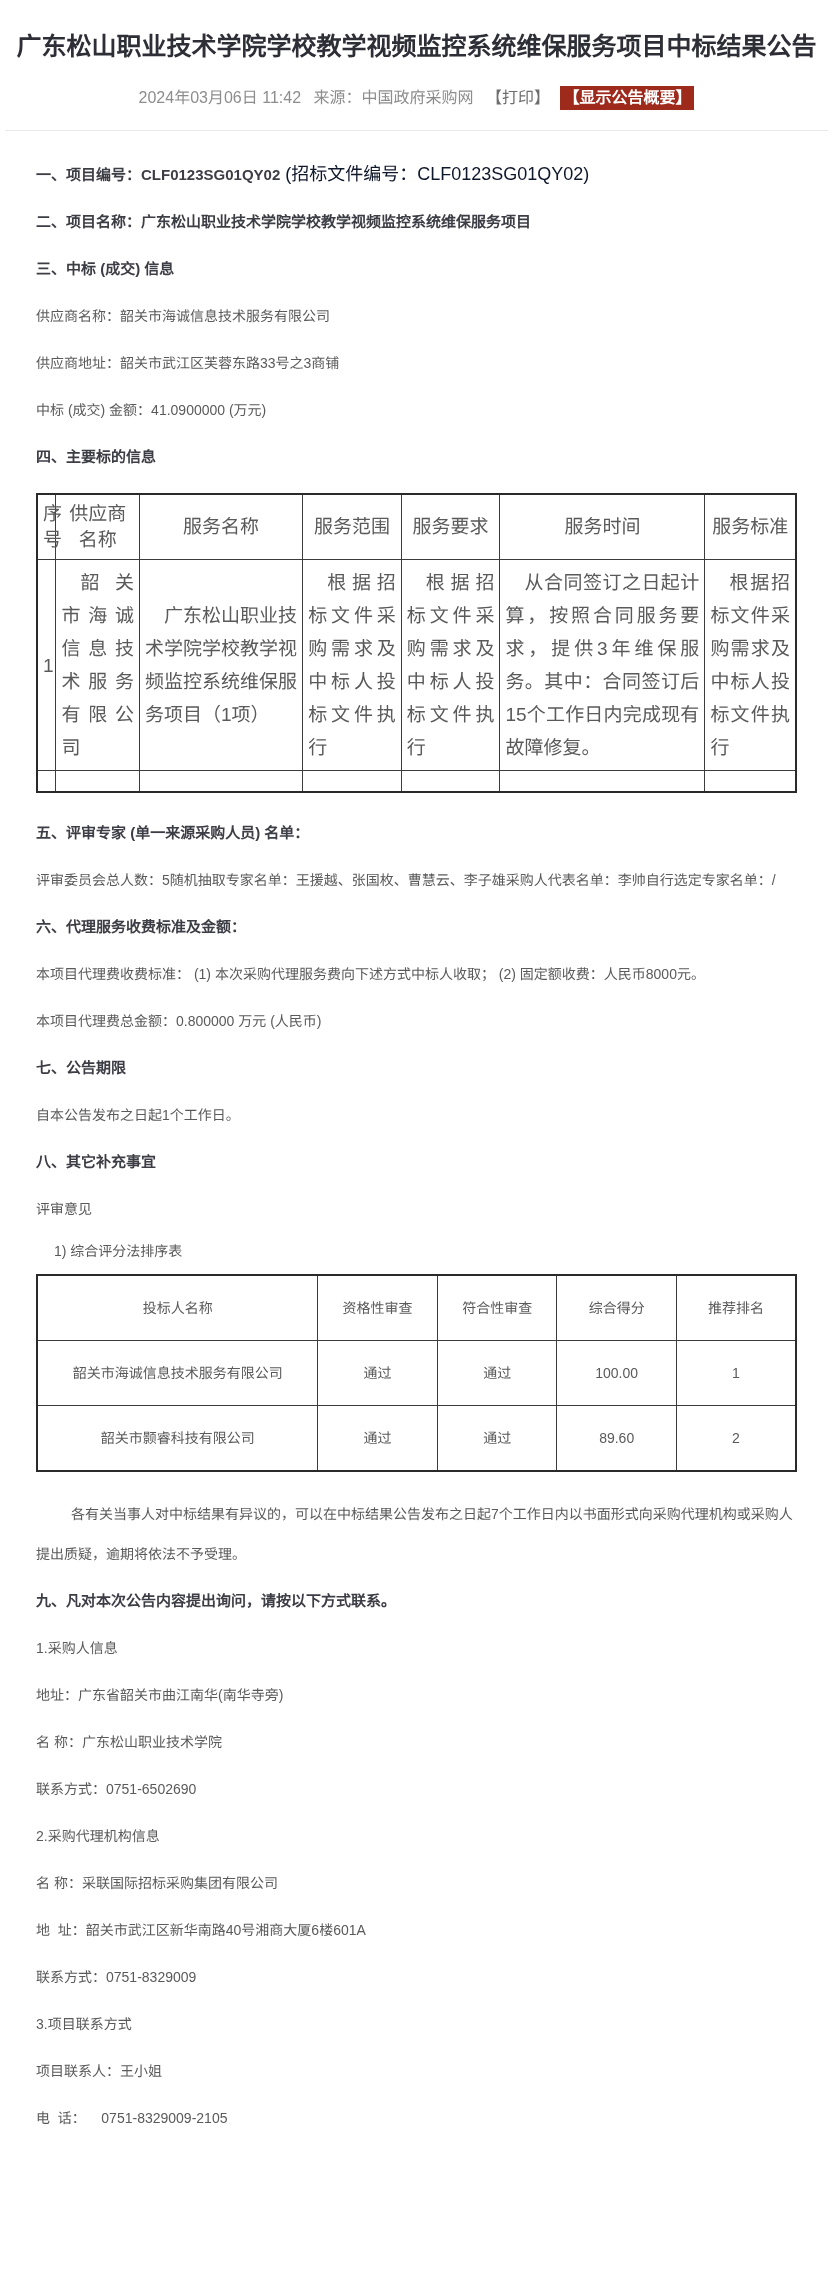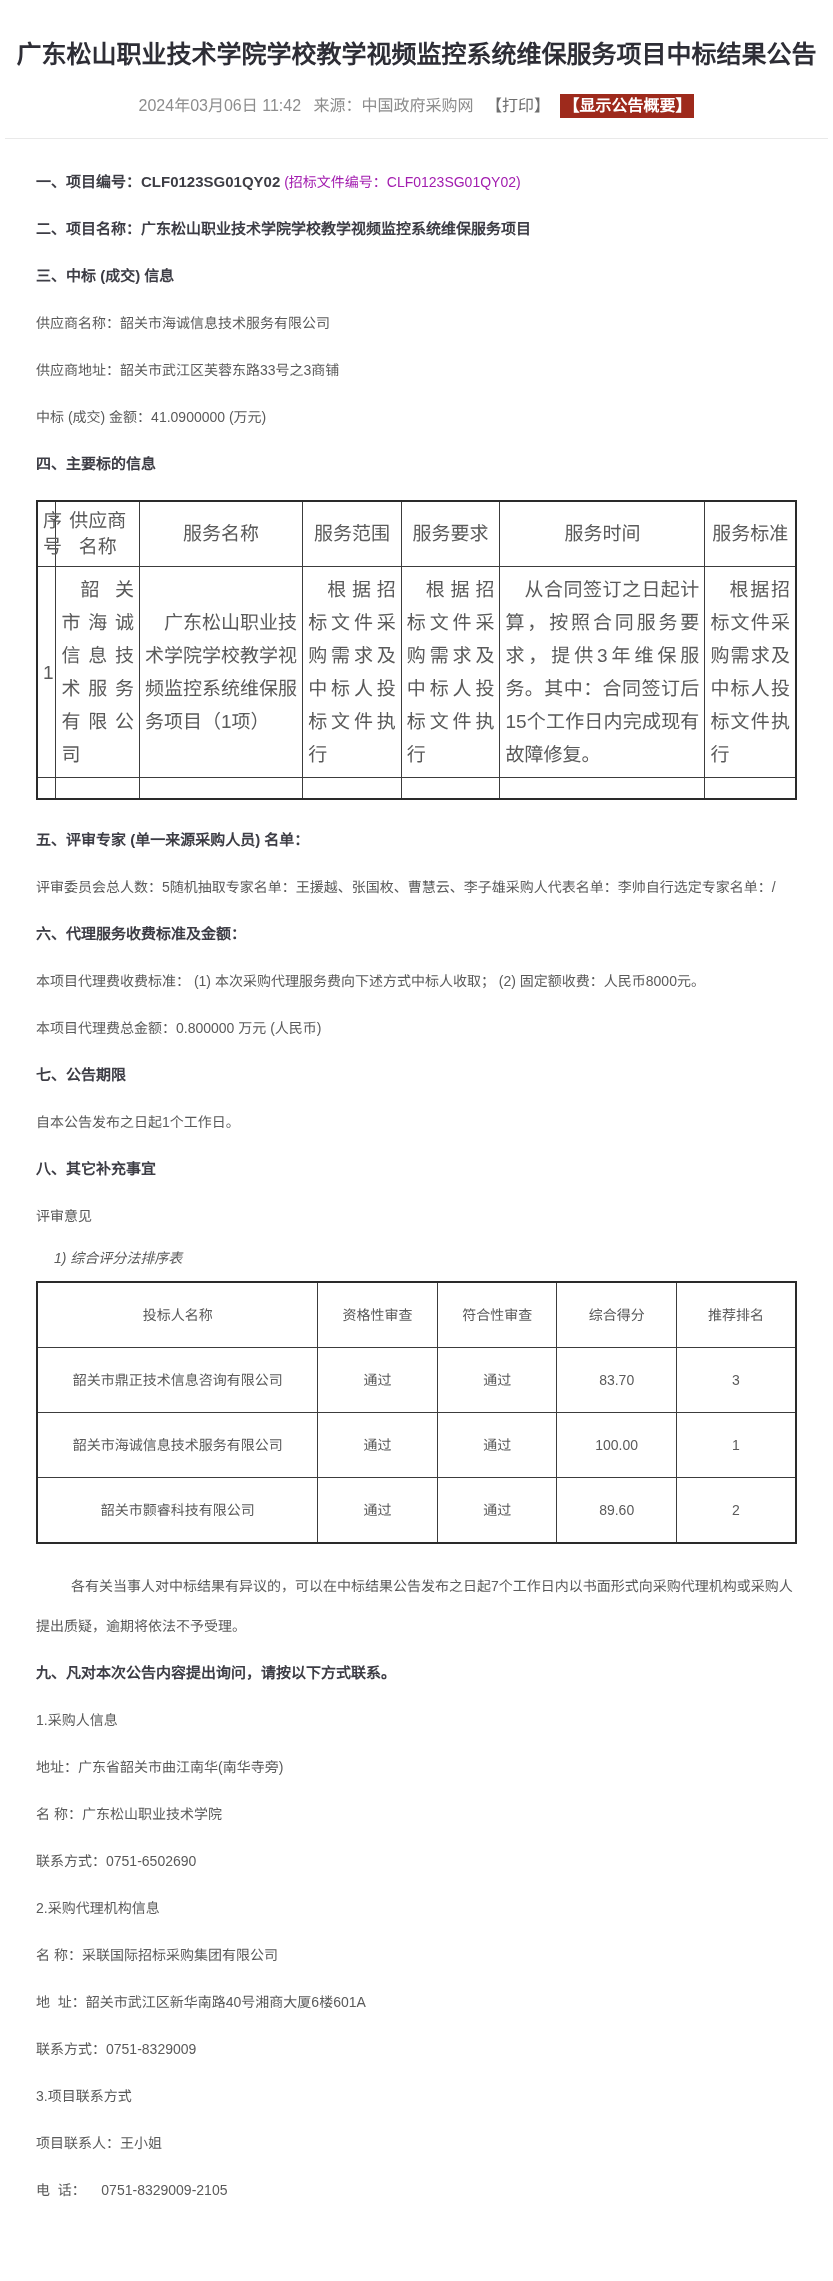--- a/index.html
+++ b/index.html
@@ -6,41 +6,41 @@
   body{
     background:#fafafa;
     font-family:"Liberation Sans", sans-serif;
     -webkit-font-smoothing:antialiased;
   }
   .page{
     width:833px;margin:0 auto;background:#ffffff;min-height:2281px;
     overflow:hidden;
   }
   .doc-title{
-    margin:8px;padding:28px 0 6px;
+    margin:0;padding:28px 0 6px;
     font-size:25px;line-height:36px;font-weight:bold;color:#2e2e36;
     text-align:center;white-space:nowrap;letter-spacing:0;
   }
   .meta{
     text-align:center;font-size:16px;color:#8d8d8d;line-height:20px;margin-top:16px;
   }
   .meta span{vertical-align:middle;}
   .meta .gap{display:inline-block;width:8px;}
   .print{color:#6e6e6e;cursor:pointer;}
   .badge{
     display:inline-block;background:#9e2a1c;color:#ffffff;font-weight:bold;
     padding:2px 3px;margin-left:6px;cursor:pointer;
   }
   .divider{border:0;border-top:1px solid #e9e9e9;margin:20px 5px 0;}
   .content{padding:16px 36px 26px;font-size:14px;color:#5a5a5a;}
   .line{line-height:40px;margin:7px 0;white-space:pre-wrap;}
   .h{font-weight:bold;color:#3d3d45;font-size:15px;}
-  .h .normal{font-weight:normal;color:#a21caf;font-size:14px;}
+  .h .normal{font-weight:normal;color:#0f172a;font-size:18px;}
   .indent2{text-indent:2.5em;}
-  .sub{line-height:30px;margin:4px 0 2px;padding-left:18px;white-space:pre-wrap;font-style:italic;}
+  .sub{line-height:30px;margin:4px 0 2px;padding-left:18px;white-space:pre-wrap;}
 
   
   table.t1{
     width:100%;border-collapse:collapse;table-layout:fixed;
     margin:16px 0 20px;border:2px solid #2a2a2a;
   }
   .t1 th,.t1 td{
     border:1px solid #3c3c3c;font-weight:normal;font-size:19px;color:#5a5a5a;
     padding:6px 5px;vertical-align:middle;word-break:break-all;
   }
@@ -155,27 +155,20 @@
       </colgroup>
       <tbody>
           <tr>
         <th>投标人名称</th>
         <th>资格性审查</th>
         <th>符合性审查</th>
         <th>综合得分</th>
         <th>推荐排名</th>
       </tr>
       <tr>
-        <td>韶关市鼎正技术信息咨询有限公司</td>
-        <td>通过</td>
-        <td>通过</td>
-        <td>83.70</td>
-        <td>3</td>
-      </tr>
-      <tr>
         <td>韶关市海诚信息技术服务有限公司</td>
         <td>通过</td>
         <td>通过</td>
         <td>100.00</td>
         <td>1</td>
       </tr>
       <tr>
         <td>韶关市颢睿科技有限公司</td>
         <td>通过</td>
         <td>通过</td>

